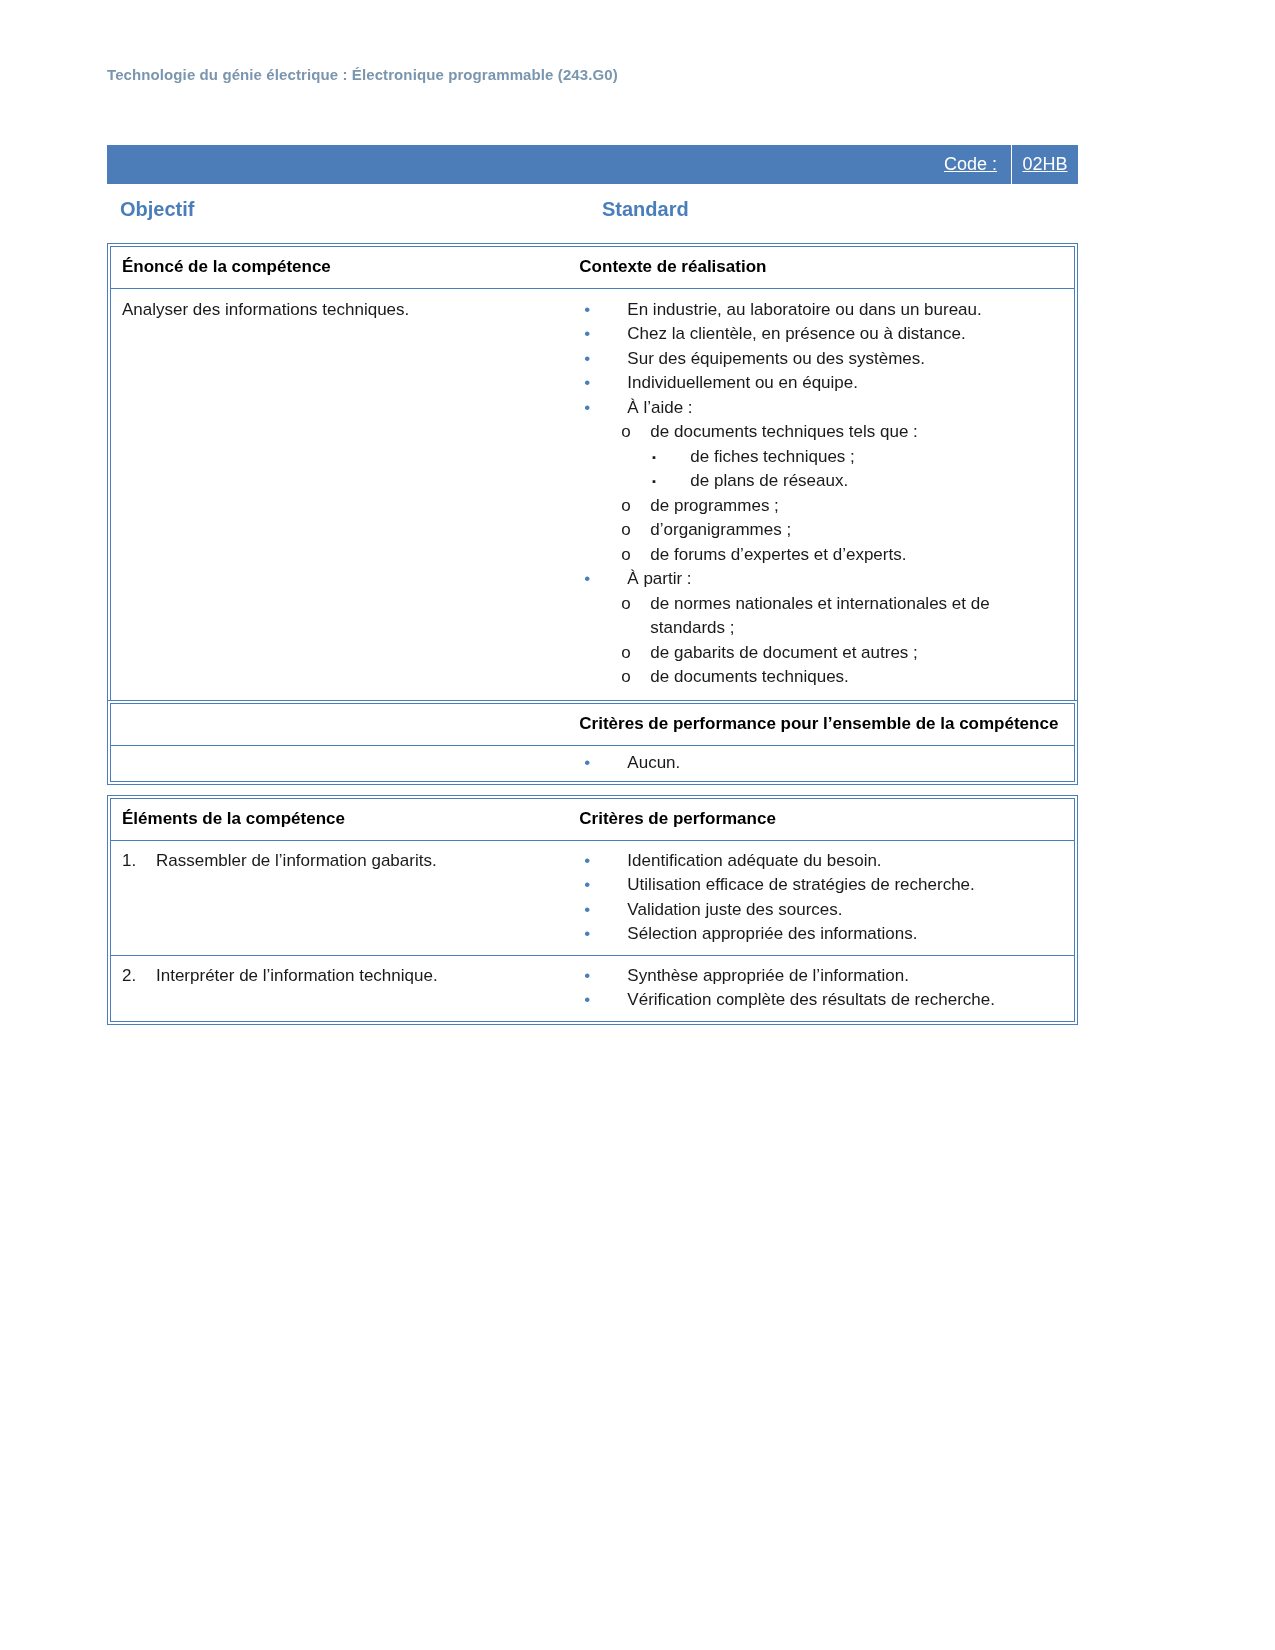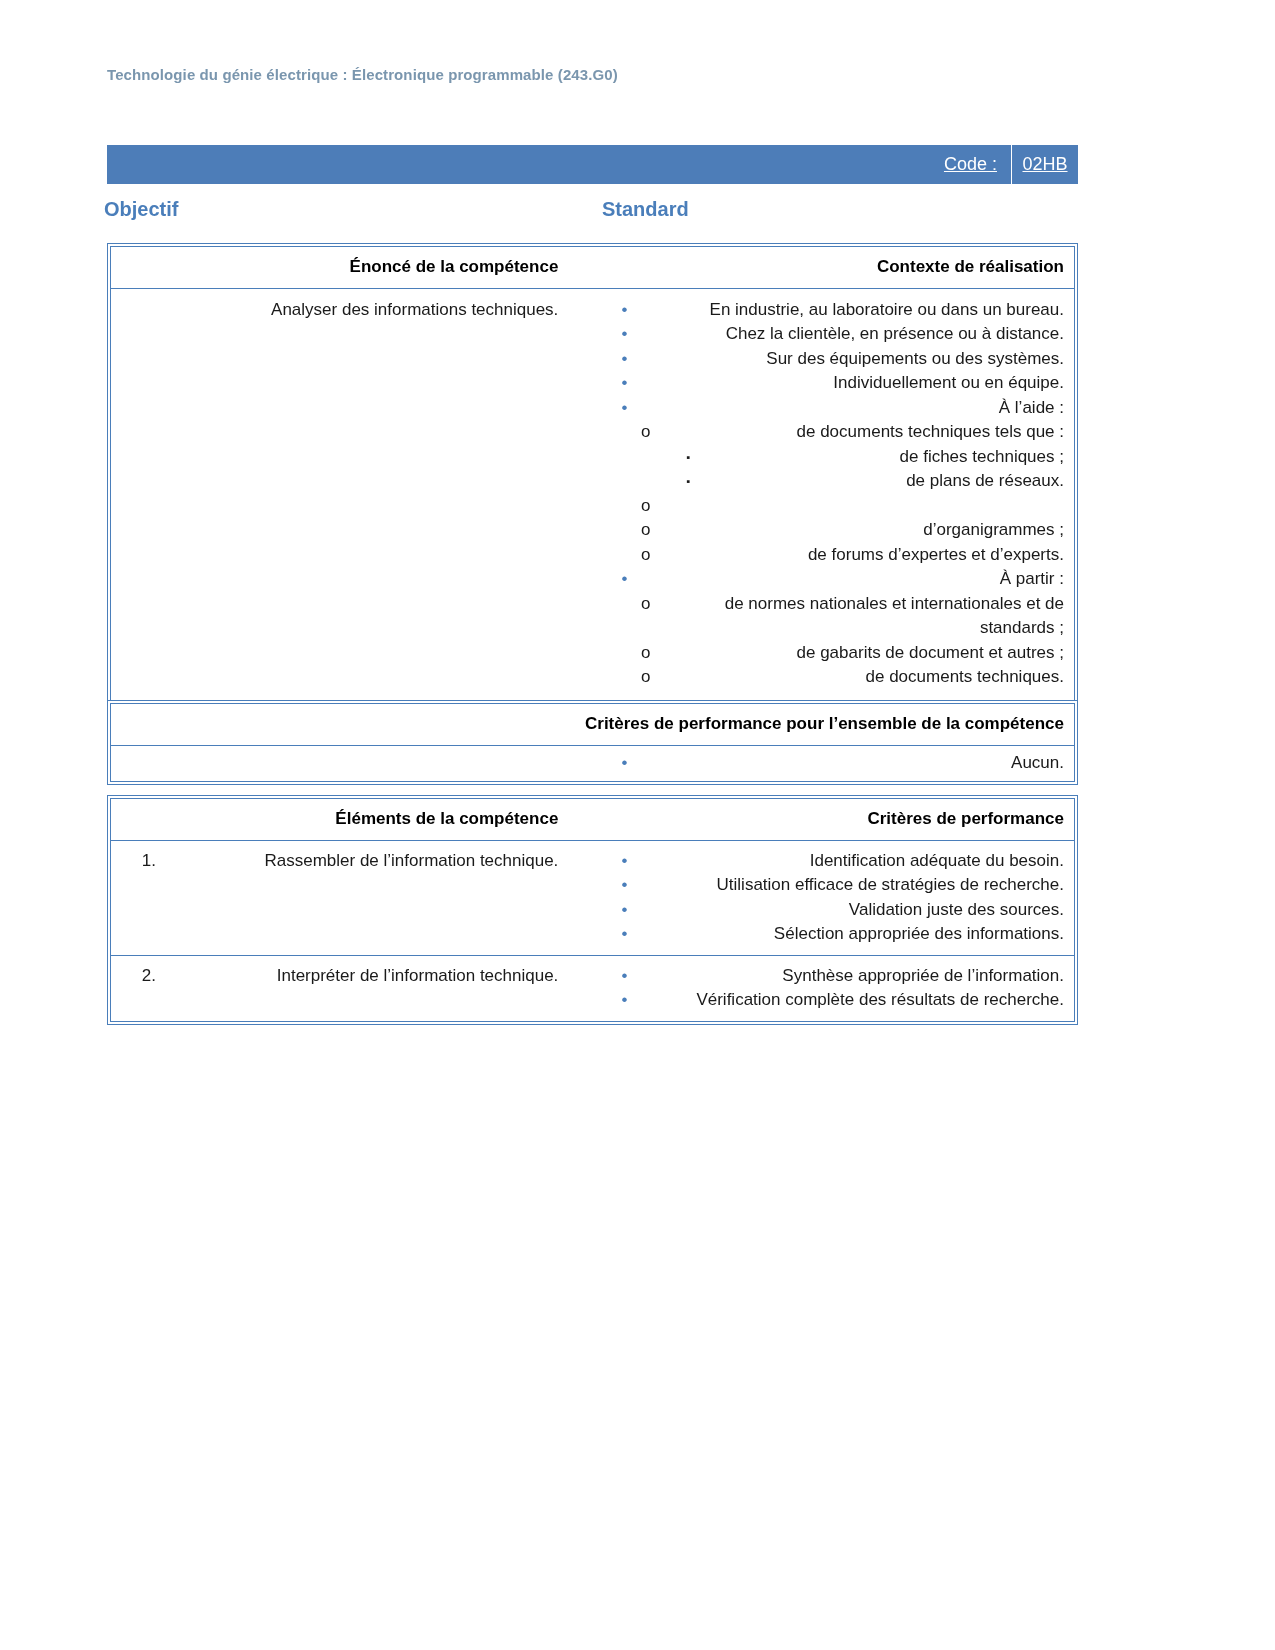--- a/index.html
+++ b/index.html
@@ -62,21 +62,21 @@
   }
 
   
   .col-heading {
     position: absolute;
     top: 198px;
     font-size: 20px;
     font-weight: bold;
     color: #4a7eba;
   }
-  .col-heading.objectif { left: 104px; }
+  .col-heading.objectif { left: 120px; }
   .col-heading.standard { left: 602px; }
 
   
   .tbl {
     position: absolute;
     left: 107px;
     width: 971px;
     border: 1px solid #4a7eba;
     padding: 2px;
     box-sizing: border-box;
@@ -92,21 +92,20 @@
   .row {
     display: flex;
     align-items: stretch;
   }
   .row.rule-below { border-bottom: 1px solid #4a7eba; }
 
   .cell {
     box-sizing: border-box;
     font-size: 17px;
     line-height: 24.5px;
-    text-align: right;
   }
   .cell.left  { width: 47.7%; padding: 8px 12px 8px 11px; }
   .cell.right { width: 52.3%; padding: 8px 10px 8px 9px; }
   .cell.hdr   { font-weight: bold; color: #000000; }
 
   .t1 .body-row .cell { padding-top: 9px; padding-bottom: 12px; }
   .t2 .body-row .cell { padding-top: 5px; padding-bottom: 6px; }
 
   
   .numbered {
@@ -208,20 +207,21 @@
               <div class="li lvl3">
                 <span class="marker">▪</span>
                 <span class="txt">de fiches techniques ;</span>
               </div>
               <div class="li lvl3">
                 <span class="marker">▪</span>
                 <span class="txt">de plans de réseaux.</span>
               </div>
               <div class="li lvl2">
                 <span class="marker">o</span>
+                <span class="txt">de programmes ;</span>
               </div>
               <div class="li lvl2">
                 <span class="marker">o</span>
                 <span class="txt">d’organigrammes ;</span>
               </div>
               <div class="li lvl2">
                 <span class="marker">o</span>
                 <span class="txt">de forums d’expertes et d’experts.</span>
               </div>
               <div class="li lvl1">
@@ -270,21 +270,21 @@
     <div class="tbl-inner">
       <div class="row rule-below">
         <div class="cell left hdr">Éléments de la compétence</div>
         <div class="cell right hdr">Critères de performance</div>
       </div>
 
       <div class="row rule-below">
         <div class="cell left">
           <div class="numbered">
             <span class="num">1.</span>
-            <span class="txt">Rassembler de l’information technique.</span>
+            <span class="txt">Rassembler de l’information gabarits.</span>
           </div>
         </div>
         <div class="cell right">
           <div class="list">
               <div class="li lvl1">
                 <span class="marker">•</span>
                 <span class="txt">Identification adéquate du besoin.</span>
               </div>
               <div class="li lvl1">
                 <span class="marker">•</span>

